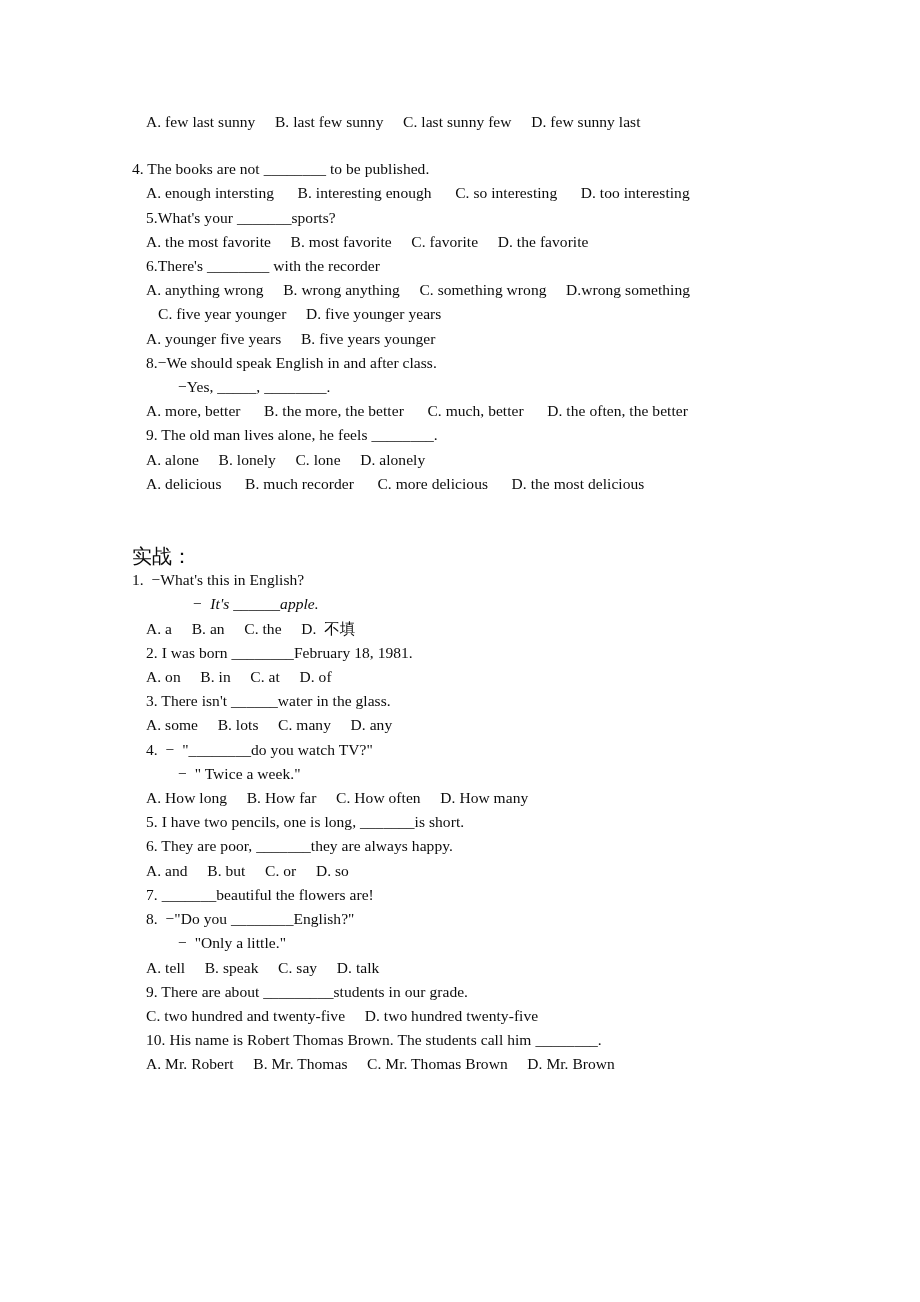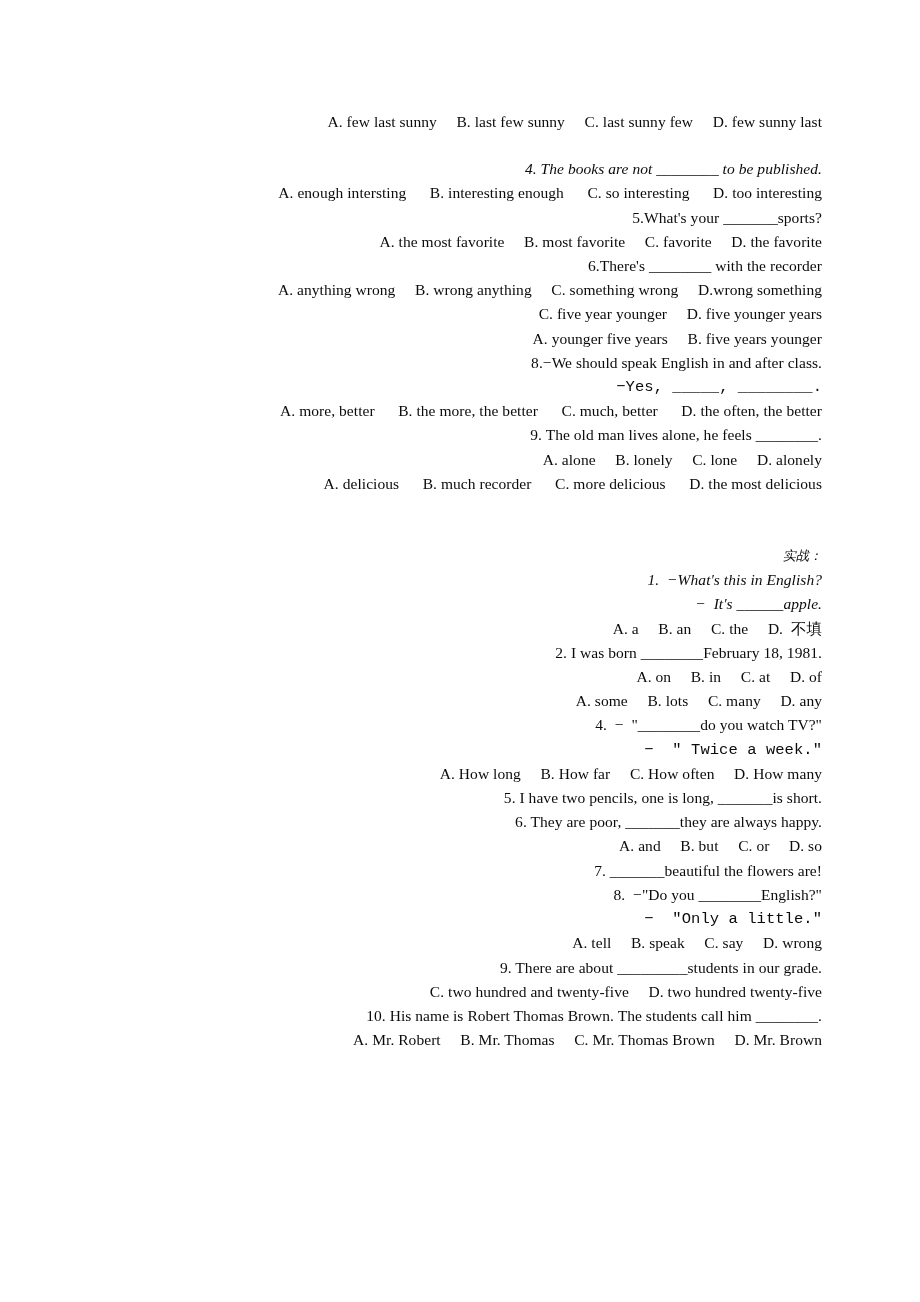--- a/index.html
+++ b/index.html
@@ -18,44 +18,43 @@
   .page {
     position: absolute;
     left: 0;
     top: 0;
     width: 920px;
     height: 1302px;
     background: #ffffff;
   }
   .content {
     position: absolute;
-    left: 122px;
+    left: 132px;
     top: 110px;
     width: 700px;
-    text-align: right;
   }
   .line {
     font-size: 15.5px;
     line-height: 24.2px;
     white-space: pre;
     letter-spacing: 0.05px;
     color: #0b0b0b;
   }
   
-  .ind0  { padding-left: 0px; font-style: italic; }
+  .ind0  { padding-left: 0px; }
   .ind1  { padding-left: 14px; }
   .ind2  { padding-left: 26px; }
-  .ind3  { padding-left: 46px; font-family: Liberation Mono, monospace; }
+  .ind3  { padding-left: 46px; }
   .ind4  { padding-left: 60px; font-style: italic; }
   .gap-small { height: 23px; }
   .gap-large { height: 48px; }
 
   .cjk {
     font-family: "DejaVu Sans", "Liberation Sans", sans-serif;
-    font-size: 13px;
+    font-size: 20px;
   }
 </style>
 </head>
 <body>
 
 <div class="page">
   <div class="content">
 
     <div class="line ind1">A. few last sunny     B. last few sunny     C. last sunny few     D. few sunny last</div>
 
@@ -86,36 +85,37 @@
 
     <div class="line ind0 cjk">实战：</div>
 
     <div class="line ind0">1.  −What's this in English?</div>
     <div class="line ind4">−  It's ______apple.</div>
     <div class="line ind1">A. a     B. an     C. the     D.  不填</div>
 
     <div class="line ind1">2. I was born ________February 18, 1981.</div>
     <div class="line ind1">A. on     B. in     C. at     D. of</div>
 
+    <div class="line ind1">3. There isn't ______water in the glass.</div>
     <div class="line ind1">A. some     B. lots     C. many     D. any</div>
 
     <div class="line ind1">4.  −  "________do you watch TV?"</div>
     <div class="line ind3">−  " Twice a week."</div>
     <div class="line ind1">A. How long     B. How far     C. How often     D. How many</div>
 
     <div class="line ind1">5. I have two pencils, one is long, _______is short.</div>
 
     <div class="line ind1">6. They are poor, _______they are always happy.</div>
     <div class="line ind1">A. and     B. but     C. or     D. so</div>
 
     <div class="line ind1">7. _______beautiful the flowers are!</div>
 
     <div class="line ind1">8.  −"Do you ________English?"</div>
     <div class="line ind3">−  "Only a little."</div>
-    <div class="line ind1">A. tell     B. speak     C. say     D. wrong</div>
+    <div class="line ind1">A. tell     B. speak     C. say     D. talk</div>
 
     <div class="line ind1">9. There are about _________students in our grade.</div>
     <div class="line ind1">C. two hundred and twenty-five     D. two hundred twenty-five</div>
 
     <div class="line ind1">10. His name is Robert Thomas Brown. The students call him ________.</div>
     <div class="line ind1">A. Mr. Robert     B. Mr. Thomas     C. Mr. Thomas Brown     D. Mr. Brown</div>
 
   </div>
 </div>
 

